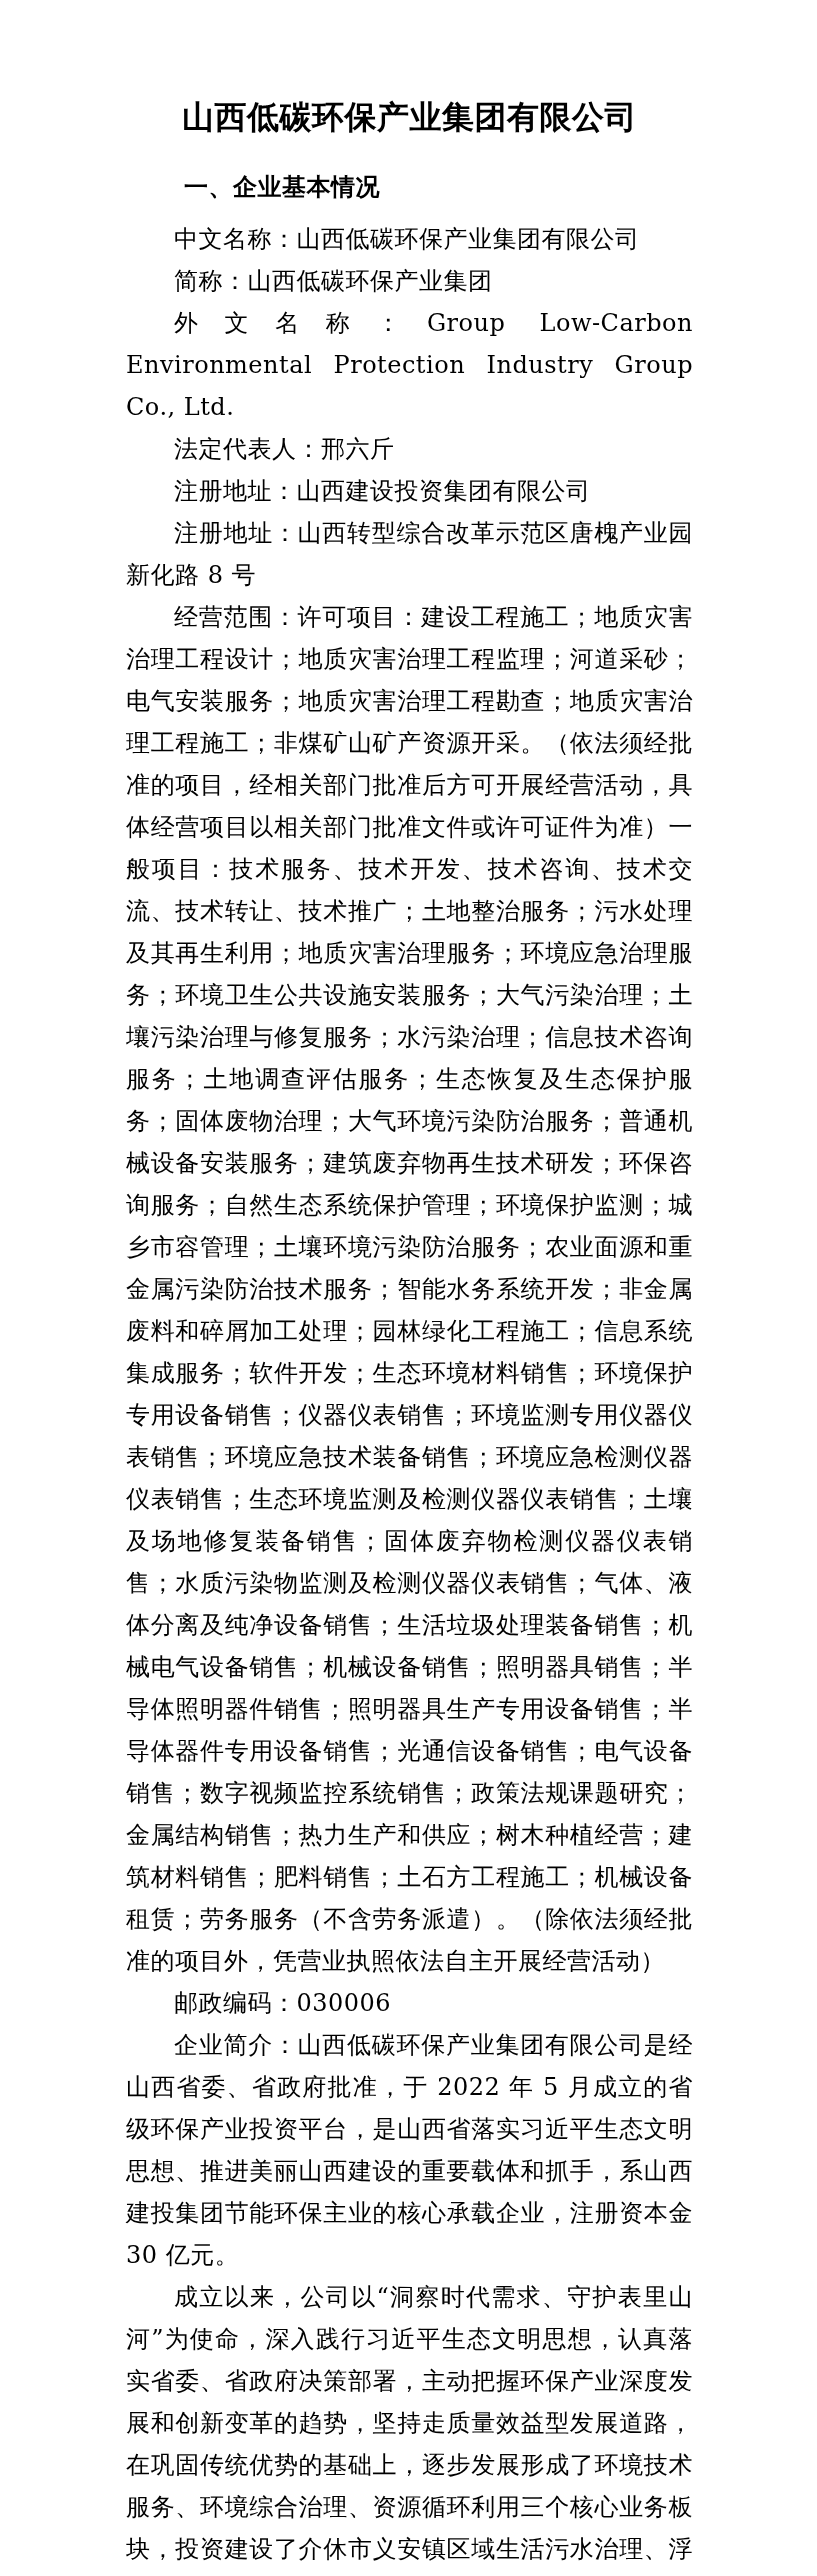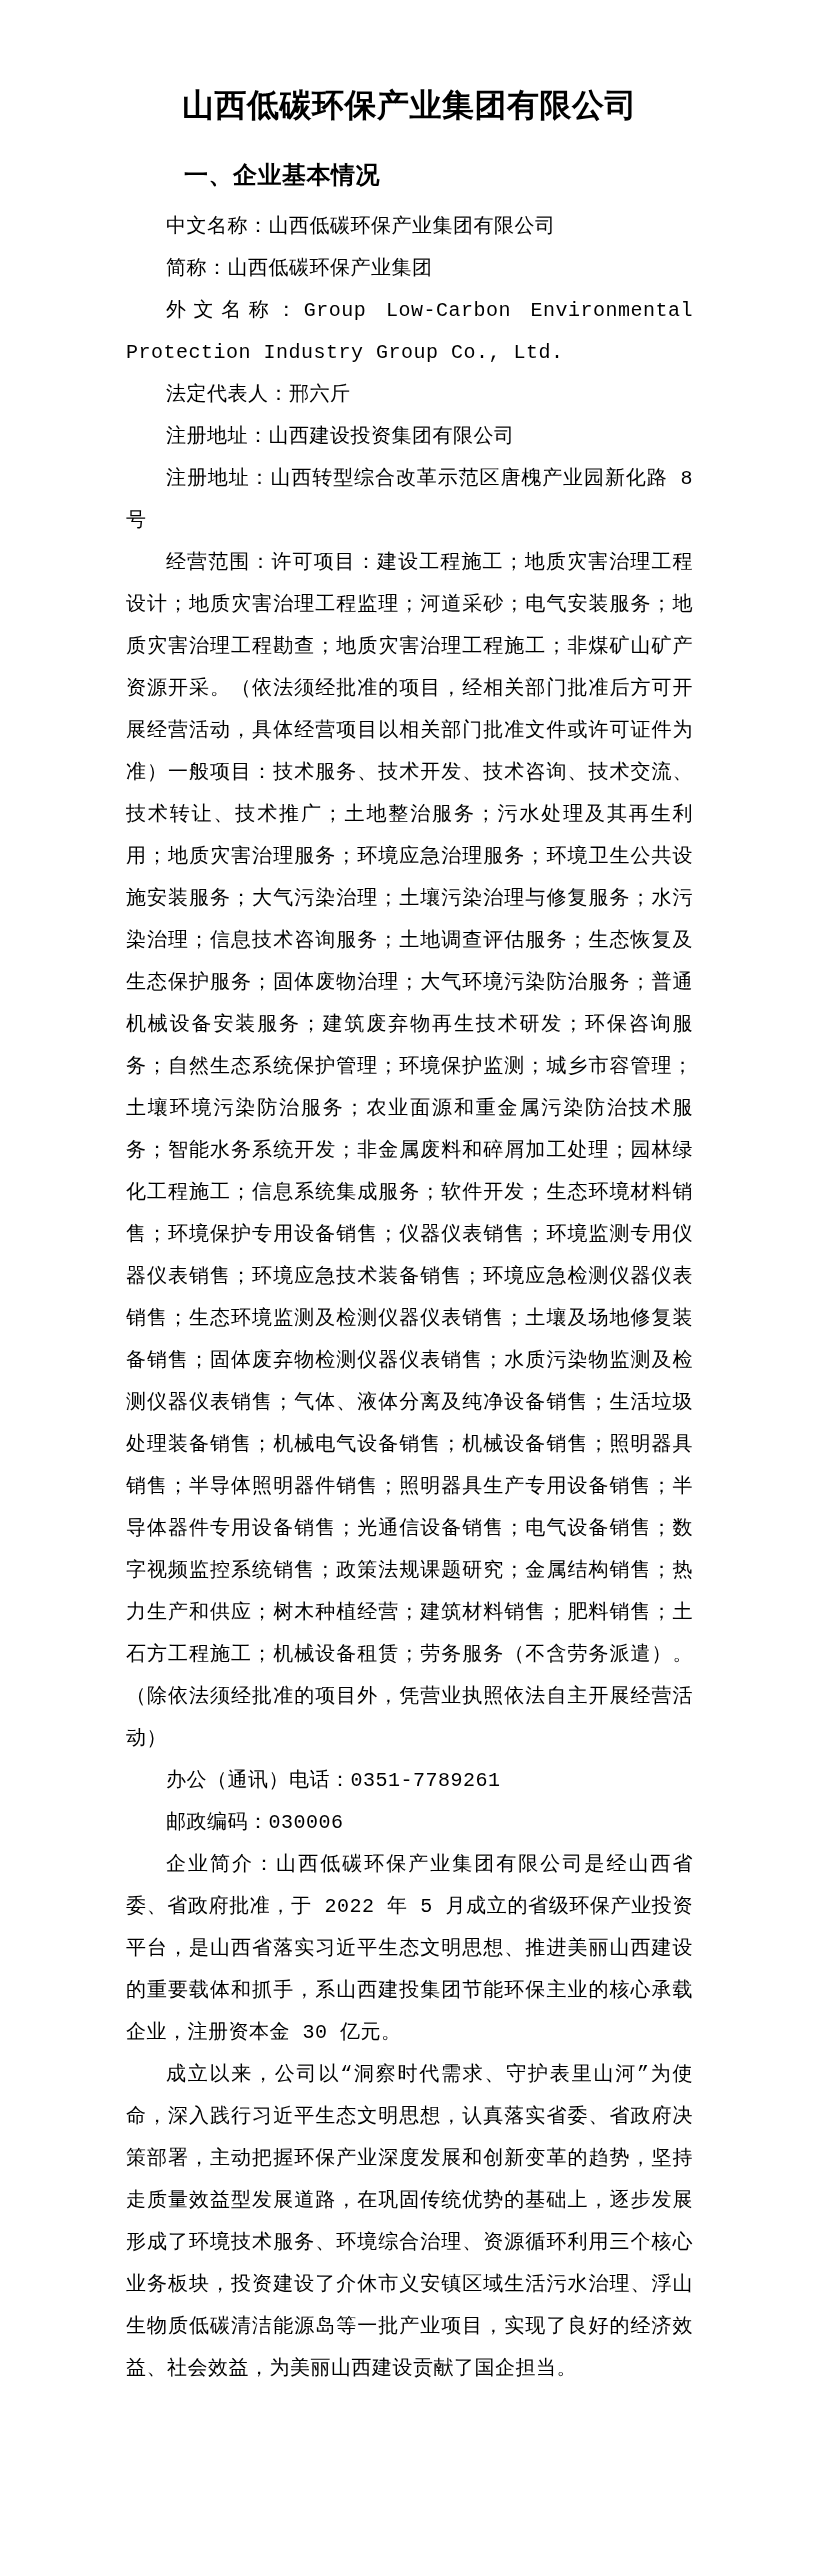--- a/index.html
+++ b/index.html
@@ -14,21 +14,21 @@
     font-family: "DejaVu Serif", "Liberation Serif", serif;
   }
   .page {
     box-sizing: border-box;
     width: 817px;
     min-height: 3979px;
     padding: 76px 124px 46px 126px;
     background: #ffffff;
   }
   .doc-title {
-    margin: 4px 0 23px 0;
+    margin: 16px 0 23px 0;
     text-align: center;
     font-weight: 700;
     font-size: 32px;
     line-height: 51px;
     letter-spacing: 0.5px;
     font-family: "DejaVu Serif", "Liberation Serif", serif;
   }
   .doc-title .title-line {
     display: block;
     white-space: nowrap;
@@ -37,46 +37,44 @@
     margin: 10px;
     font-family: "DejaVu Sans", "Liberation Sans", sans-serif;
     font-weight: 700;
     font-size: 24px;
     line-height: 42px;
     text-indent: 2em;
     letter-spacing: 0.5px;
   }
   .para {
     margin: 0;
-    font-size: 20px;
+    font-size: 24px;
     line-height: 42px;
     text-indent: 2em;
     text-align: justify;
     text-justify: inter-ideograph;
     word-break: break-word;
     letter-spacing: 0.5px;
-    font-family: Liberation Mono, monospace;
   }
 </style>
 </head>
 <body>
 
 <div class="page">
 
   <h1 class="doc-title">
     <span class="title-line">山西低碳环保产业集团有限公司</span>
   </h1>
 
   <h2 class="sec-heading">一、企业基本情况</h2>
   <p class="para">中文名称：山西低碳环保产业集团有限公司</p>
   <p class="para">简称：山西低碳环保产业集团</p>
   <p class="para">外文名称：Group Low-Carbon Environmental Protection Industry Group Co., Ltd.</p>
   <p class="para">法定代表人：邢六斤</p>
   <p class="para">注册地址：山西建设投资集团有限公司</p>
   <p class="para">注册地址：山西转型综合改革示范区唐槐产业园新化路 8 号</p>
   <p class="para">经营范围：许可项目：建设工程施工；地质灾害治理工程设计；地质灾害治理工程监理；河道采砂；电气安装服务；地质灾害治理工程勘查；地质灾害治理工程施工；非煤矿山矿产资源开采。（依法须经批准的项目，经相关部门批准后方可开展经营活动，具体经营项目以相关部门批准文件或许可证件为准）一般项目：技术服务、技术开发、技术咨询、技术交流、技术转让、技术推广；土地整治服务；污水处理及其再生利用；地质灾害治理服务；环境应急治理服务；环境卫生公共设施安装服务；大气污染治理；土壤污染治理与修复服务；水污染治理；信息技术咨询服务；土地调查评估服务；生态恢复及生态保护服务；固体废物治理；大气环境污染防治服务；普通机械设备安装服务；建筑废弃物再生技术研发；环保咨询服务；自然生态系统保护管理；环境保护监测；城乡市容管理；土壤环境污染防治服务；农业面源和重金属污染防治技术服务；智能水务系统开发；非金属废料和碎屑加工处理；园林绿化工程施工；信息系统集成服务；软件开发；生态环境材料销售；环境保护专用设备销售；仪器仪表销售；环境监测专用仪器仪表销售；环境应急技术装备销售；环境应急检测仪器仪表销售；生态环境监测及检测仪器仪表销售；土壤及场地修复装备销售；固体废弃物检测仪器仪表销售；水质污染物监测及检测仪器仪表销售；气体、液体分离及纯净设备销售；生活垃圾处理装备销售；机械电气设备销售；机械设备销售；照明器具销售；半导体照明器件销售；照明器具生产专用设备销售；半导体器件专用设备销售；光通信设备销售；电气设备销售；数字视频监控系统销售；政策法规课题研究；金属结构销售；热力生产和供应；树木种植经营；建筑材料销售；肥料销售；土石方工程施工；机械设备租赁；劳务服务（不含劳务派遣）。（除依法须经批准的项目外，凭营业执照依法自主开展经营活动）</p>
-  <p class="para">办公（通讯）电话：0351-7789261</p>
   <p class="para">邮政编码：030006</p>
   <p class="para">企业简介：山西低碳环保产业集团有限公司是经山西省委、省政府批准，于 2022 年 5 月成立的省级环保产业投资平台，是山西省落实习近平生态文明思想、推进美丽山西建设的重要载体和抓手，系山西建投集团节能环保主业的核心承载企业，注册资本金 30 亿元。</p>
   <p class="para">成立以来，公司以“洞察时代需求、守护表里山河”为使命，深入践行习近平生态文明思想，认真落实省委、省政府决策部署，主动把握环保产业深度发展和创新变革的趋势，坚持走质量效益型发展道路，在巩固传统优势的基础上，逐步发展形成了环境技术服务、环境综合治理、资源循环利用三个核心业务板块，投资建设了介休市义安镇区域生活污水治理、浮山生物质低碳清洁能源岛等一批产业项目，实现了良好的经济效益、社会效益，为美丽山西建设贡献了国企担当。</p>
 
 </div>
 
 
 </body></html>

